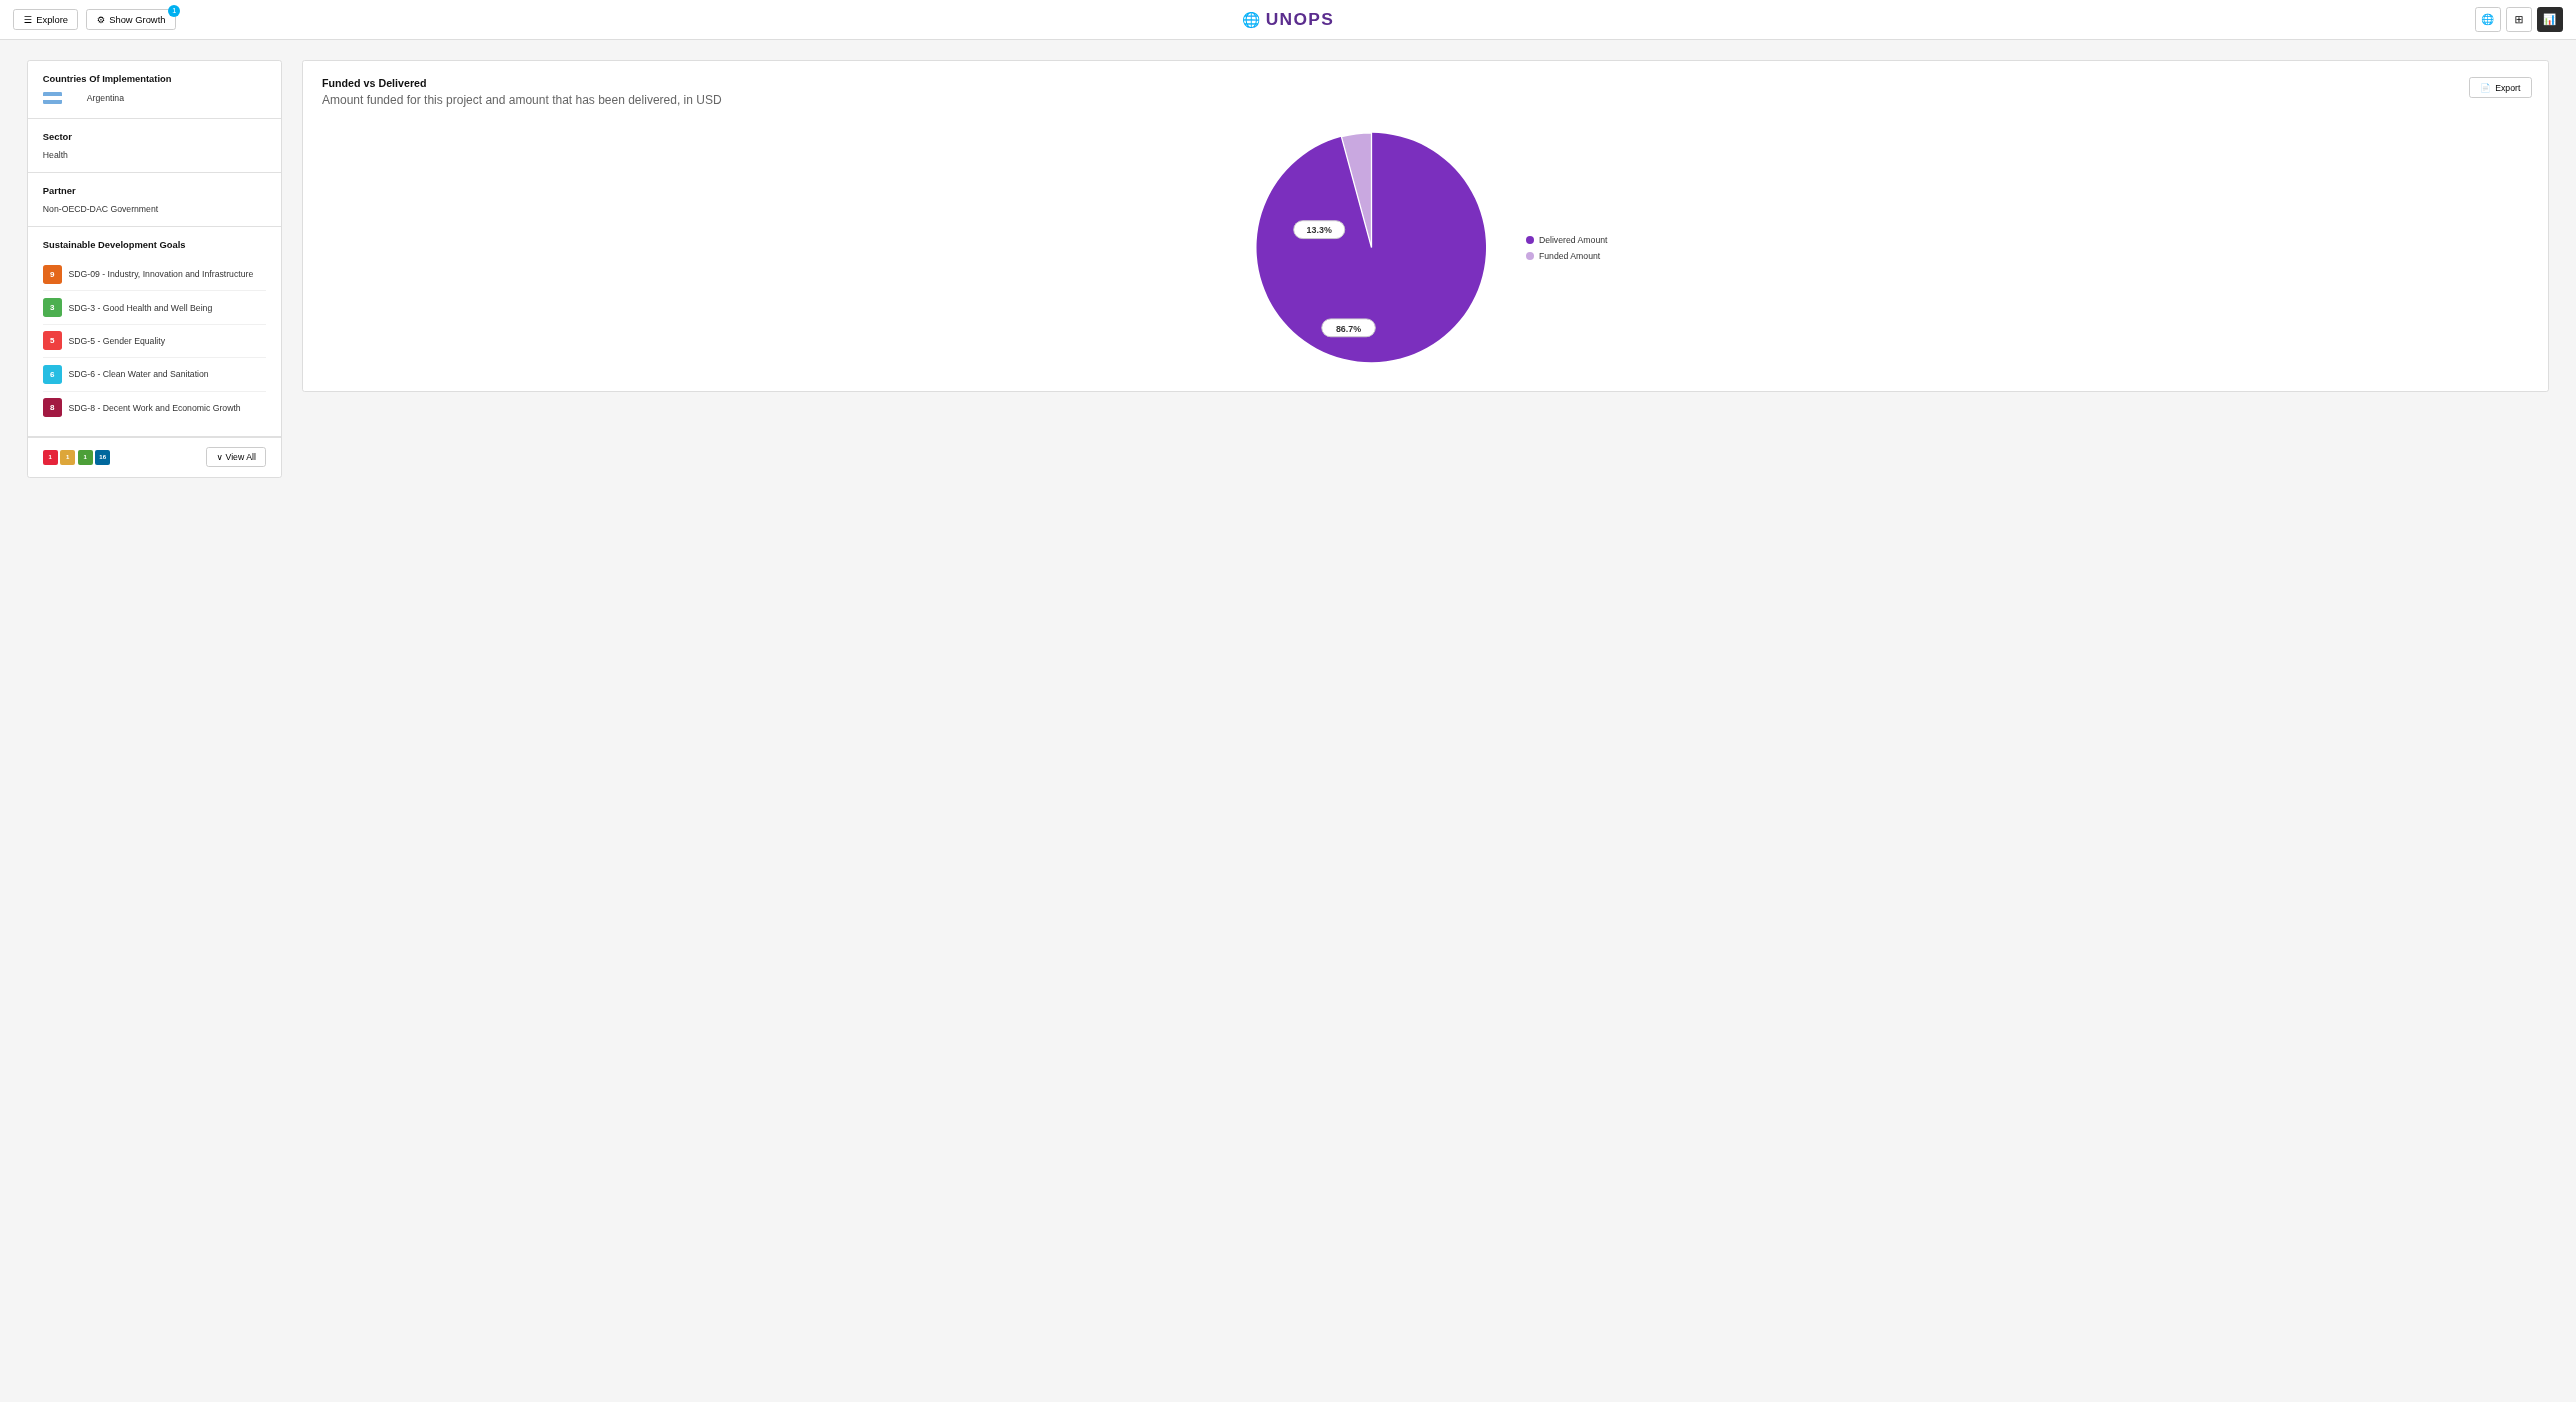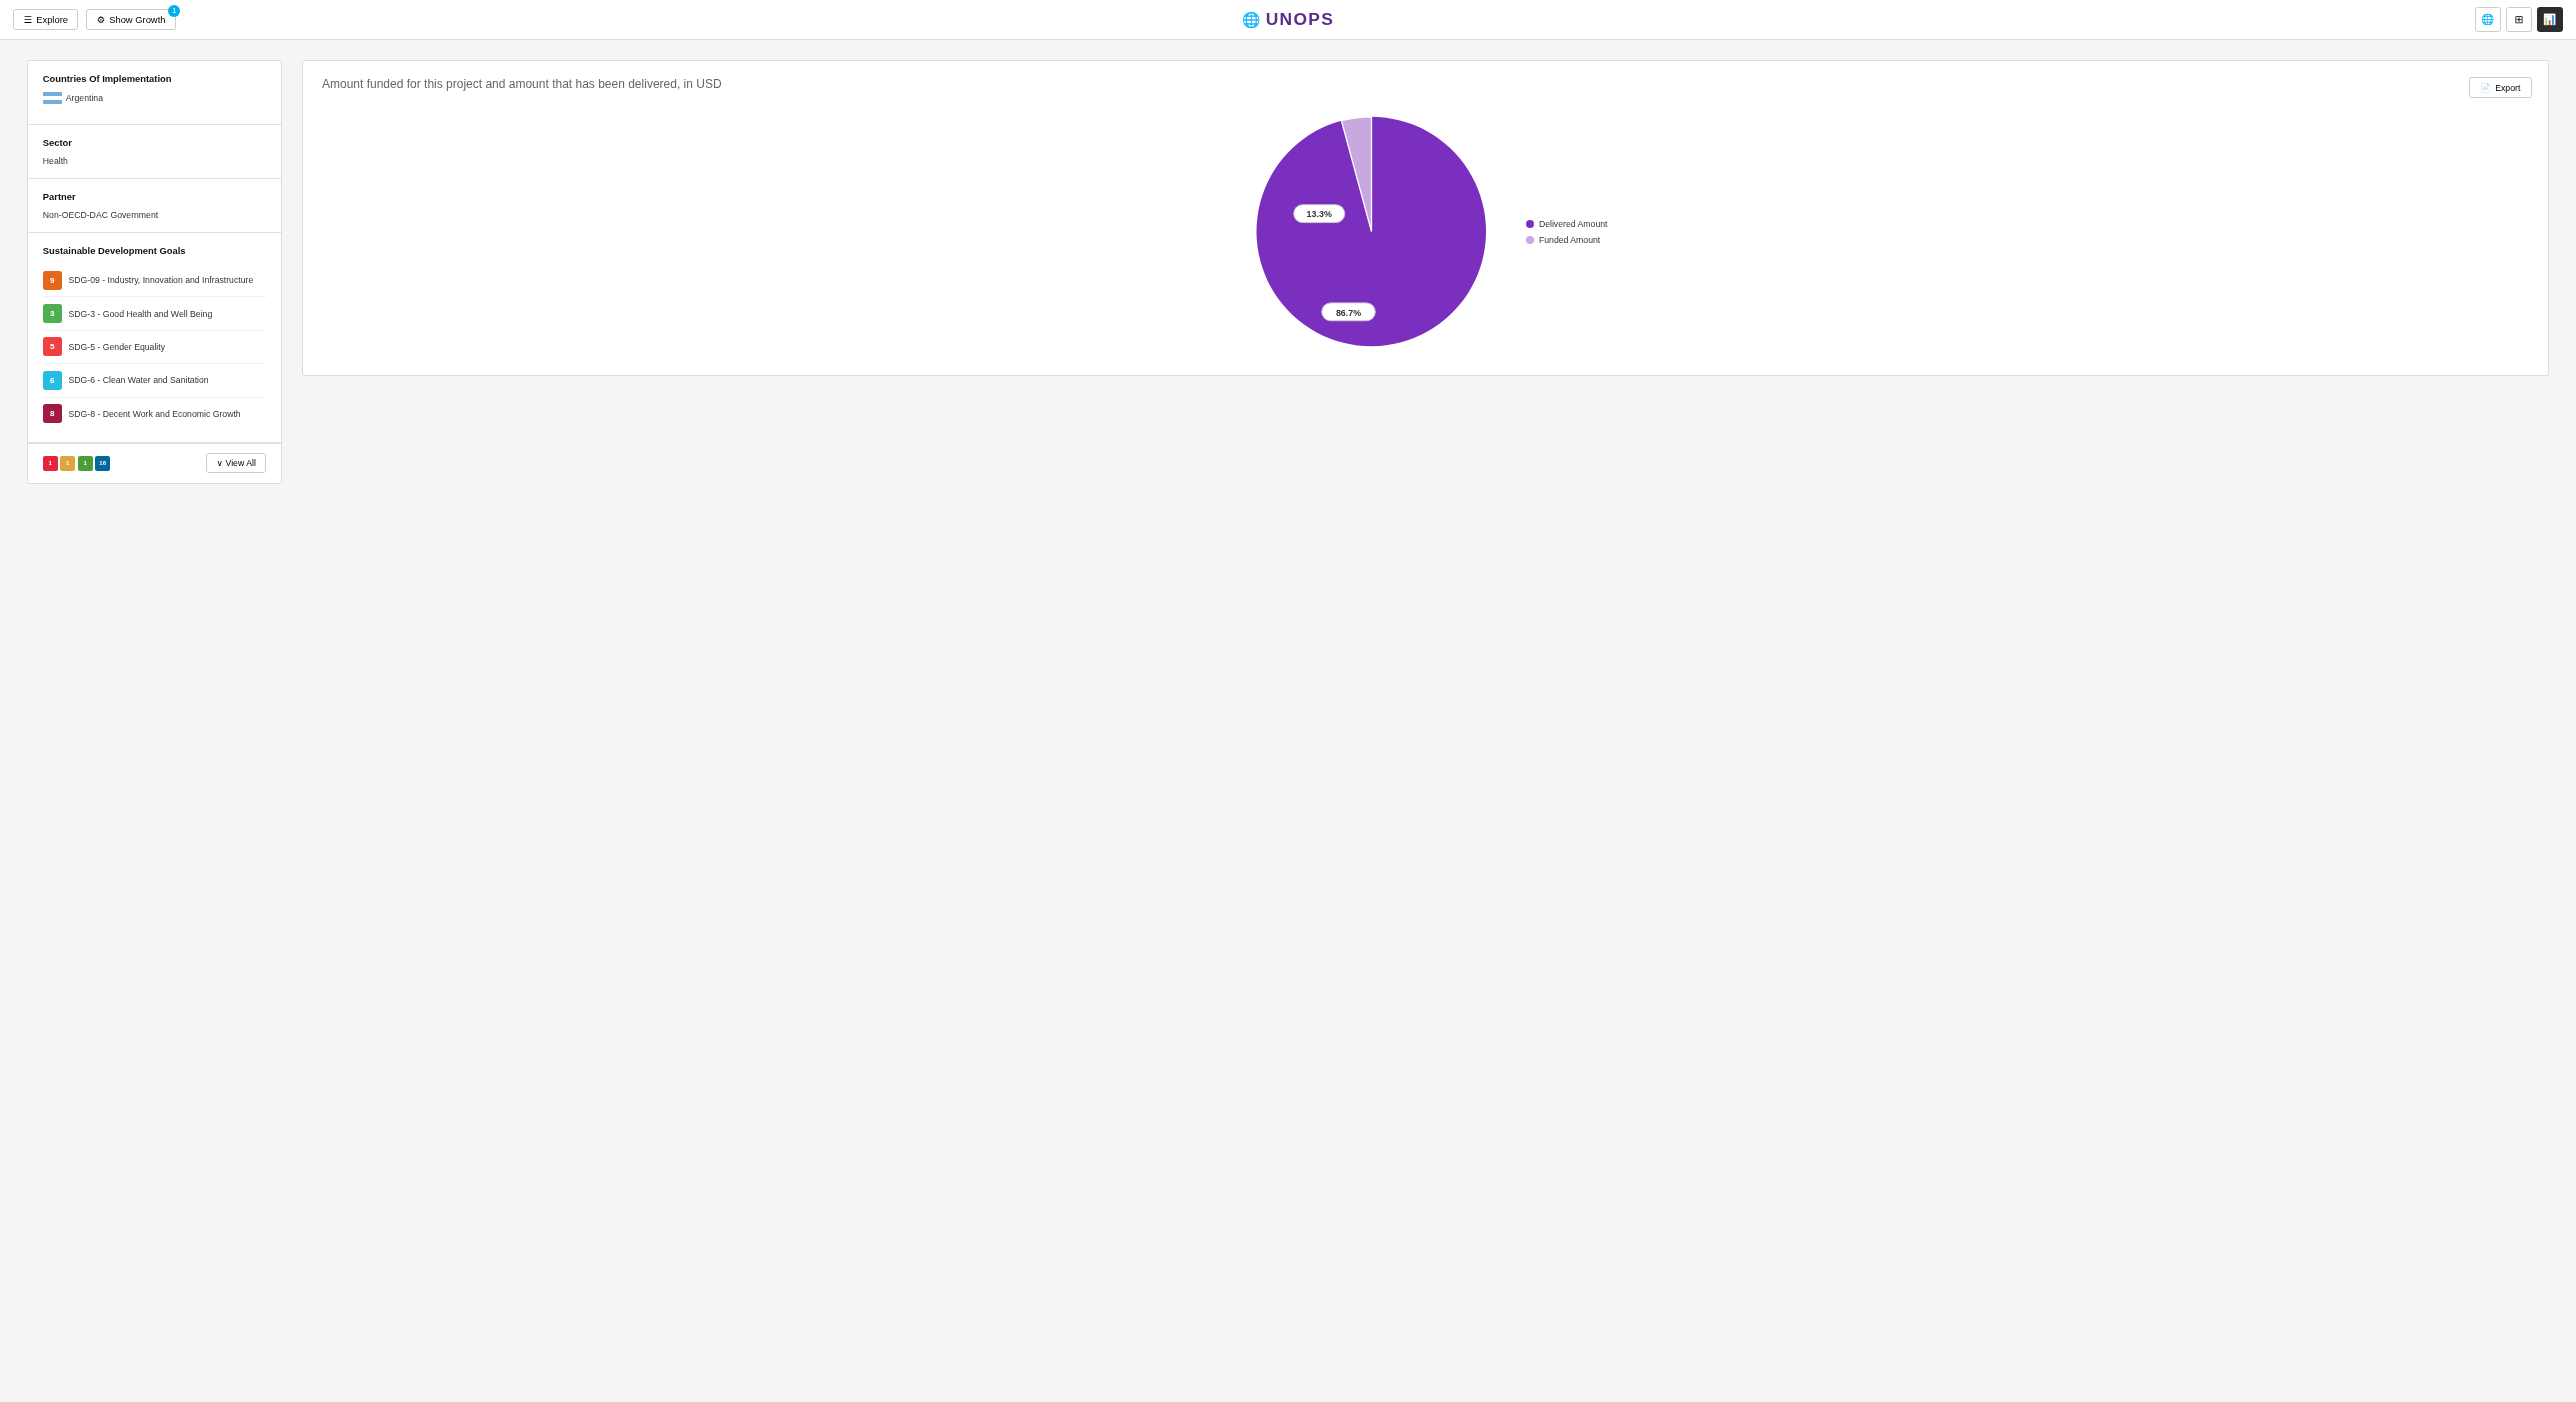--- a/index.html
+++ b/index.html
@@ -58,21 +58,21 @@
     .left-panel {
       width: 255px; min-width: 228px;
       background: #fff; border: 0.7px solid #ddd; border-radius: 2.7px;
       padding: 0; overflow: hidden;
     }
     .panel-section { padding: 12px 14.8px; border-bottom: 0.7px solid #e0e0e0; }
     .panel-section:last-of-type { border-bottom: none; }
     .section-title { font-weight: bold; font-size: 9.4px; color: #111; margin-bottom: 8px; }
     .section-value { font-size: 8.7px; color: #333; }
 
-    .country-row { display: flex; align-items: center; gap: 4px; margin-bottom: 8px; }
+    .country-row { display: flex; align-items: center; gap: 25px; margin-bottom: 2px; }
     .flag { width: 19px; height: 12px; display: inline-flex; flex-direction: column; overflow: hidden; border-radius: 1.3px; }
     .flag-top { height: 33%; background: #74ACDF; }
     .flag-mid { height: 34%; background: #fff; }
     .flag-bot { height: 33%; background: #74ACDF; }
 
     .sdg-list { display: flex; flex-direction: column; gap: 0; }
     .sdg-item { display: flex; align-items: center; gap: 6.7px; padding: 6.7px 0; border-bottom: 0.7px solid #f0f0f0; }
     .sdg-item:last-child { border-bottom: none; }
     .sdg-badge {
       width: 19px; height: 19px; border-radius: 2.7px;
@@ -216,20 +216,21 @@
             <span class="sdg-mini-badge" style="background: rgb(0, 104, 157);">16</span>
           </div>
         <button class="btn-view-all">
           <span>∨</span>
           <span>View All</span>
         </button>
       </div>
     </div>
 
     <div class="right-panel">
+      <div class="chart-title">Funded vs Delivered</div>
       <div class="chart-subtitle">Amount funded for this project and amount that has been delivered, in USD</div>
 
       <button class="export-btn">
         <span>📄</span>
         <span>Export</span>
       </button>
 
       <div class="chart-container">
 
         <svg class="pie-svg" viewBox="0 0 400 400">

